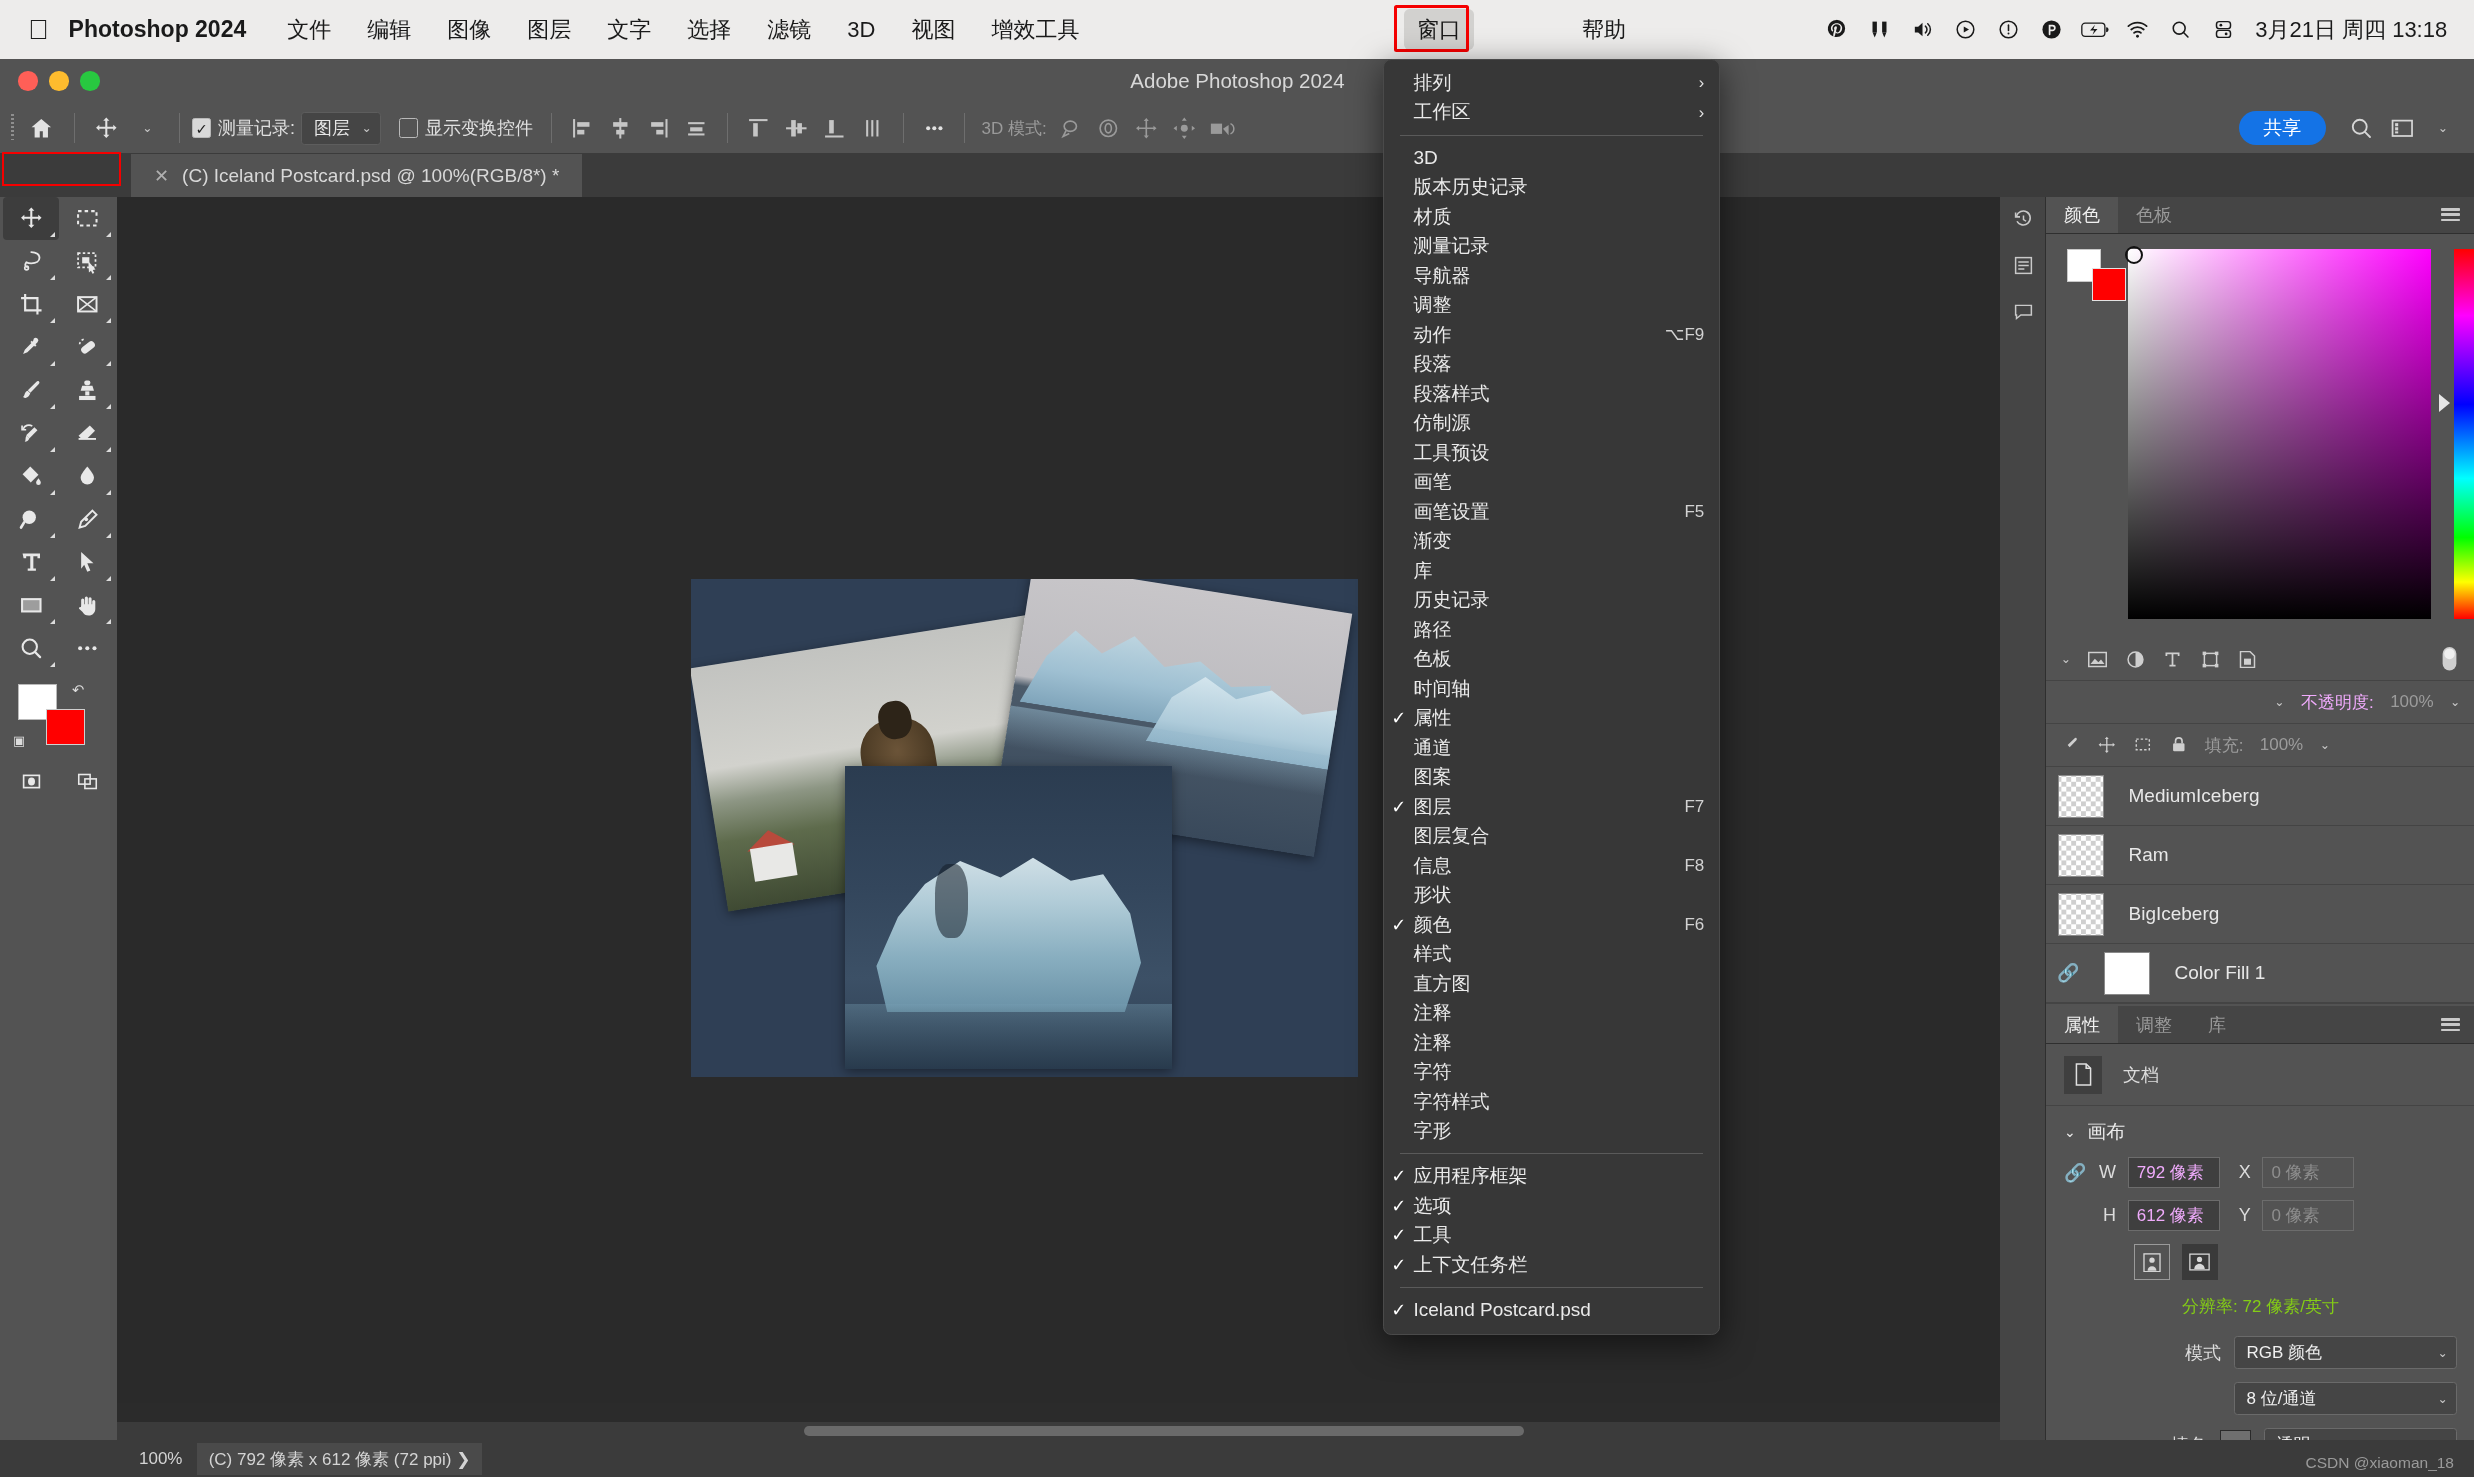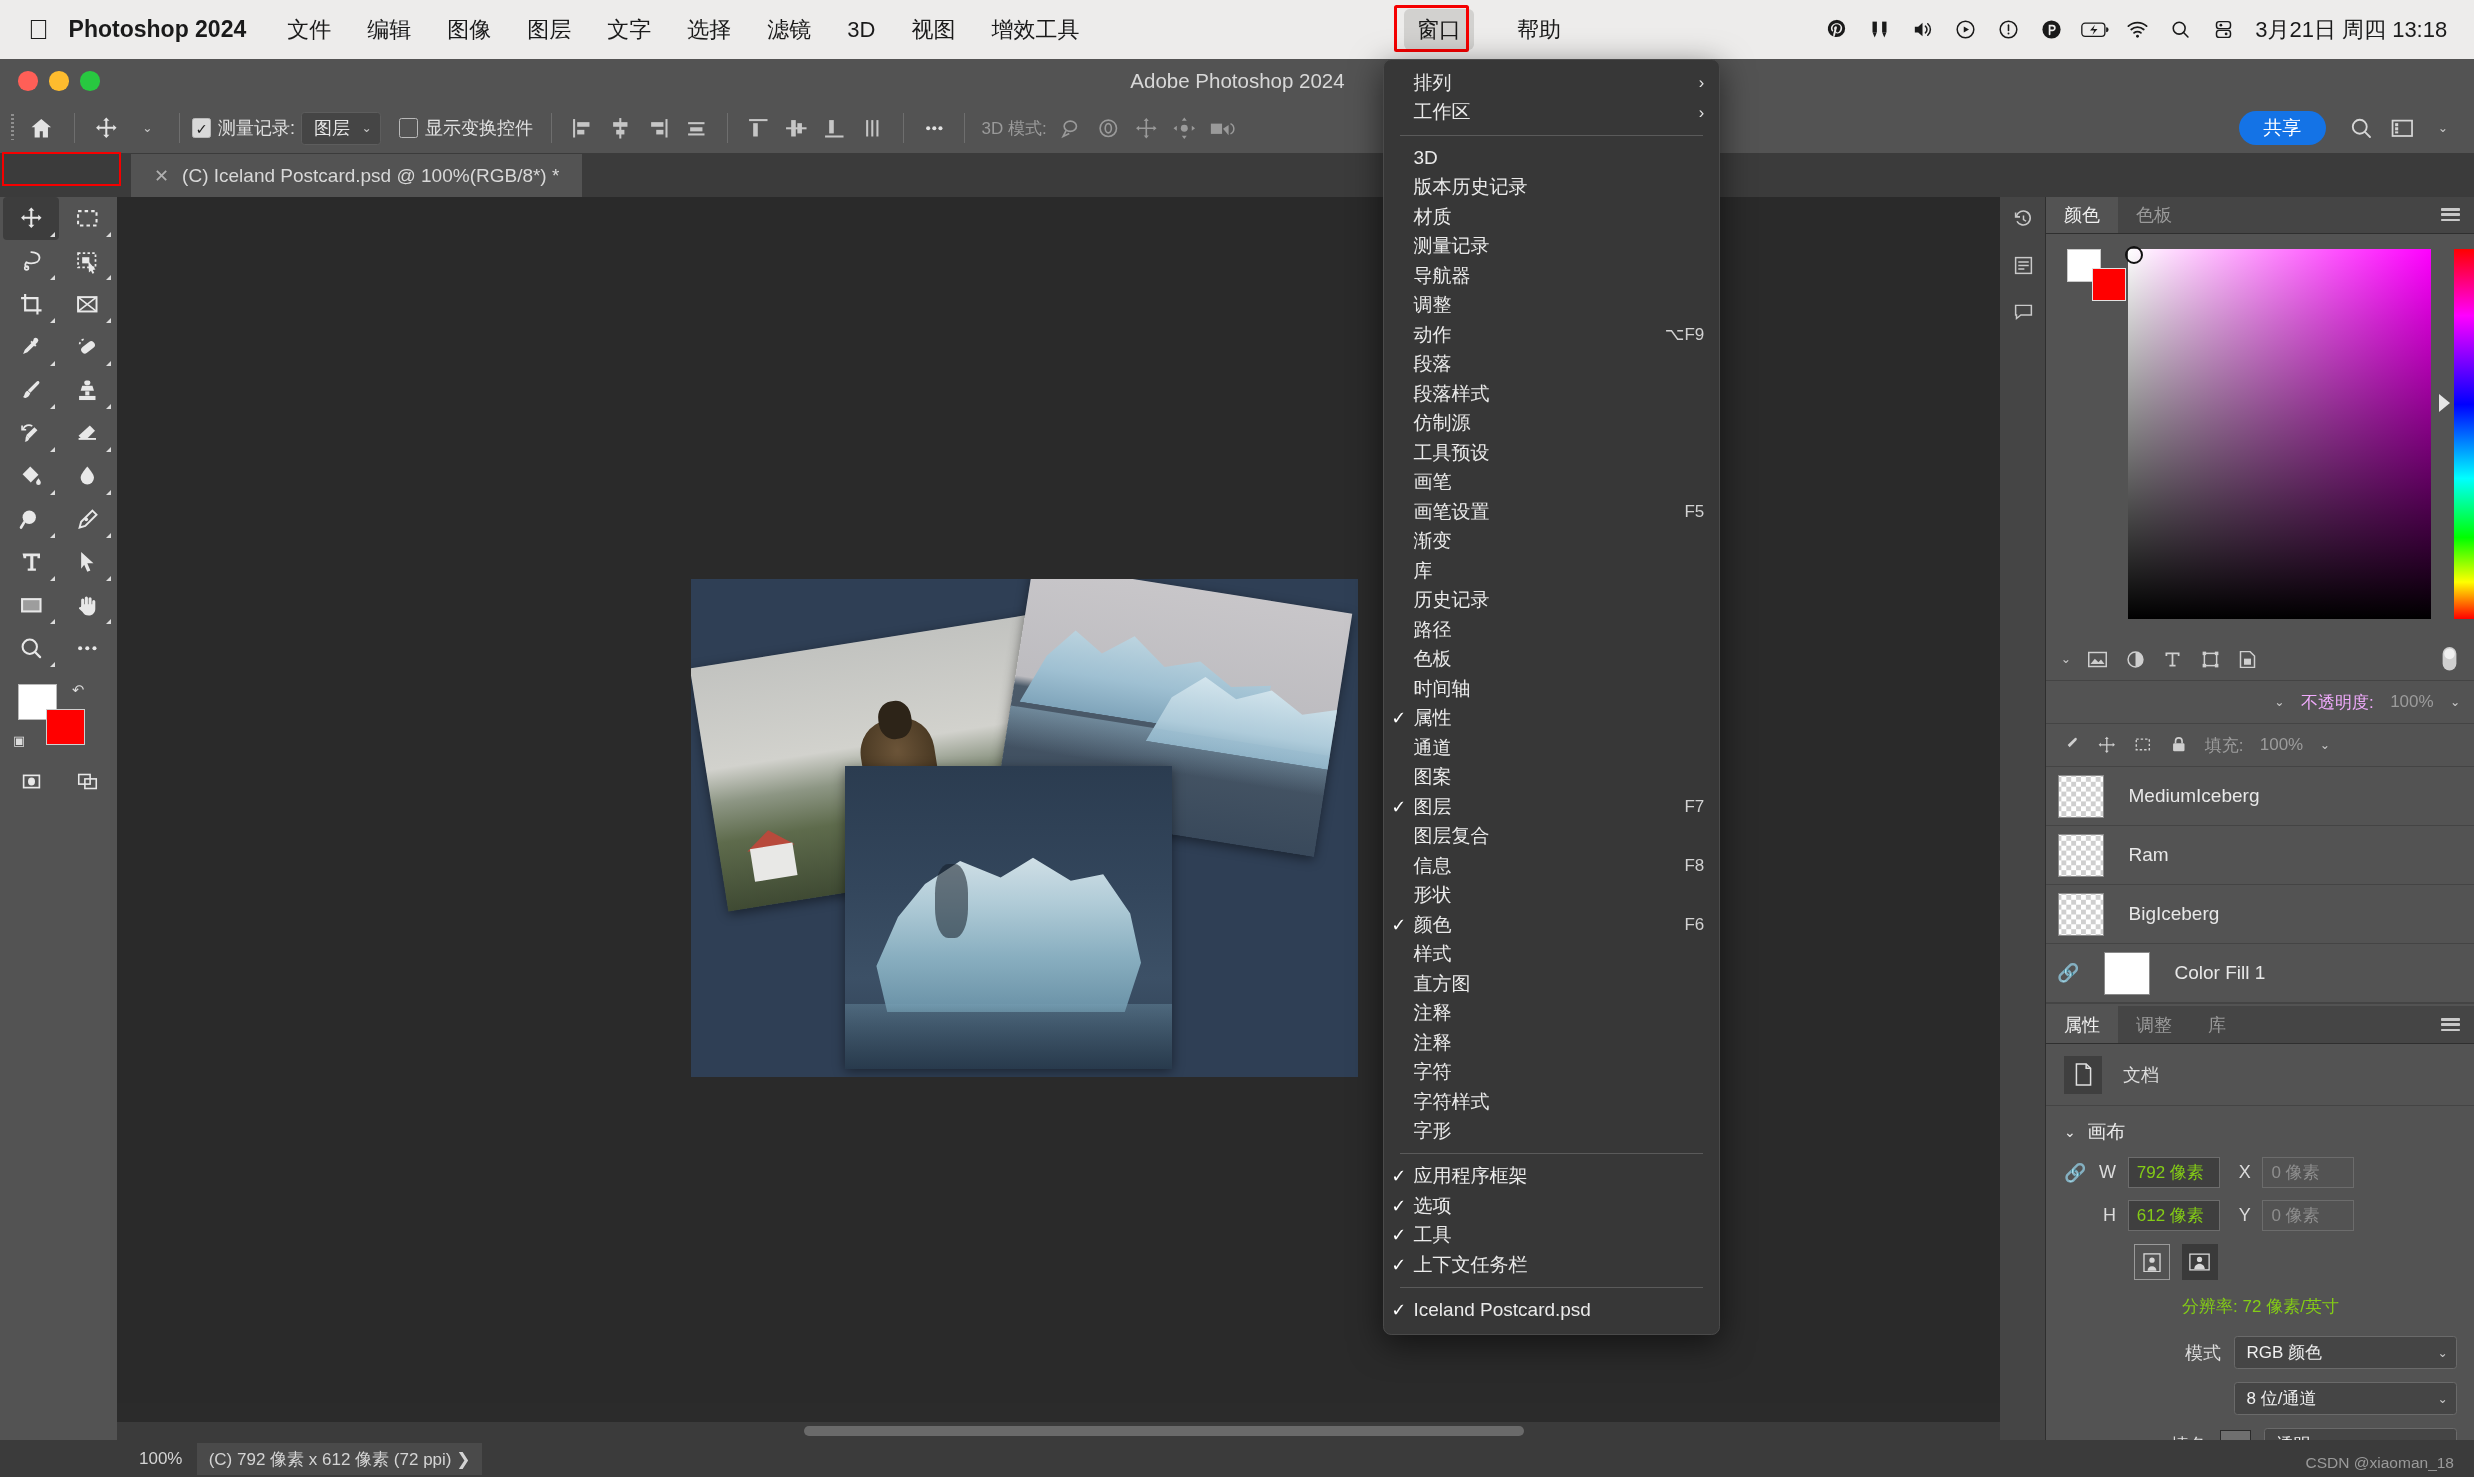--- a/index.html
+++ b/index.html
@@ -290,21 +290,21 @@
   #props-panel { left: 46px; right: 0; bottom: 0; top: 810px; background: #535353; }
   #props-body { padding: 0; color: #dcdcdc; font-size: 18px; }
   .doc-row { display: flex; align-items: center; gap: 21px; padding: 11.5px 18px; border-bottom: 0.8px solid #444; }
   .doc-icon { width: 38px; height: 38px; background: #3f3f3f; display: flex; align-items: center; justify-content: center; }
   .sec-head { display: flex; align-items: center; gap: 11.5px; padding: 13px 18px 6.5px 18px; font-size: 19px; color: #eaeaea; }
   .chev { font-size: 14px; }
   .field-row { display: flex; align-items: center; gap: 11.5px; padding: 5.7px 18px; }
   .flabel { width: 19.6px; text-align: right; color: #dcdcdc; font-size: 18px; }
   .fbox {
     width: 92px; height: 31px; background: #3f3f3f; border: 0.8px solid #6c6c6c;
-    display: flex; align-items: center; padding-left: 8.2px; color: #84cc16; font-size: 17px;
+    display: flex; align-items: center; padding-left: 8.2px; color: #f0abfc; font-size: 17px;
   }
   .fbox.empty { background: transparent; color: #8e8e8e; text-align: right; }
   .linkchain { width: 21px; color: #cfcfcf; text-align: center; font-size: 18px; }
   .orient-btns { display: flex; gap: 11.5px; padding: 8.2px 0 8.2px 88px; }
   .obtn { width: 36px; height: 36px; border: 0.8px solid #9a9a9a; display: flex; align-items: center; justify-content: center; color: #d6d6d6; }
   .obtn.on { background: #3a3a3a; border-color: #3a3a3a; }
   .res-line { text-align: center; color: #84cc16; font-size: 17px; padding: 6.5px 0 11.5px 0; }
   .sel-row { display: flex; align-items: center; gap: 13px; padding: 6.5px 18px; justify-content: flex-end; }
   .psel {
     height: 33px; background: #454545; border: 0.8px solid #6a6a6a; border-radius: 3.3px;
@@ -364,21 +364,21 @@
   <div class="mac-menu">图像</div>
   <div class="mac-menu">图层</div>
   <div class="mac-menu">文字</div>
   <div class="mac-menu">选择</div>
   <div class="mac-menu">滤镜</div>
   <div class="mac-menu">3D</div>
   <div class="mac-menu">视图</div>
   <div class="mac-menu">增效工具</div>
   <div style="flex:1"></div>
   <div class="mac-menu active" style="position:absolute;left:1399px;">窗口</div>
-  <div class="mac-menu" style="position:absolute;left:1499px;">帮助</div>
+  <div class="mac-menu" style="position:absolute;left:1564px;">帮助</div>
 
   <div id="macbar-right">
     <div class="mac-sysicon">
       <svg width="23" height="23" viewBox="0 0 24 24">
           <path d="M12 2a9 9 0 0 0-3.3 17.4c-.1-.7-.2-1.8 0-2.6l1.1-4.6s-.3-.6-.3-1.4c0-1.3.8-2.3 1.7-2.3.8 0 1.2.6 1.2 1.4 0 .8-.5 2.1-.8 3.3-.2 1 .5 1.8 1.5 1.8 1.8 0 3.1-2.3 3.1-5 0-2-1.4-3.5-3.9-3.5-2.8 0-4.5 2.1-4.5 4.3 0 .8.2 1.4.6 1.9.2.2.2.3.1.5l-.2.7c-.1.2-.2.3-.4.2-1.2-.5-1.7-1.8-1.7-3.3 0-2.5 2.1-5.4 6.2-5.4 3.3 0 5.5 2.4 5.5 4.9 0 3.4-1.9 5.9-4.6 5.9-.9 0-1.8-.5-2.1-1.1l-.6 2.3c-.2.8-.7 1.6-1 2.2.8.2 1.5.3 2.4.3a9 9 0 1 0 0-18z" fill="#1a1a1a"></path>
         </svg>
     </div>
     <div class="mac-sysicon">
       <svg width="21" height="21" viewBox="0 0 24 24">
           <rect x="4" y="3" width="5" height="12" fill="#1a1a1a"></rect>

